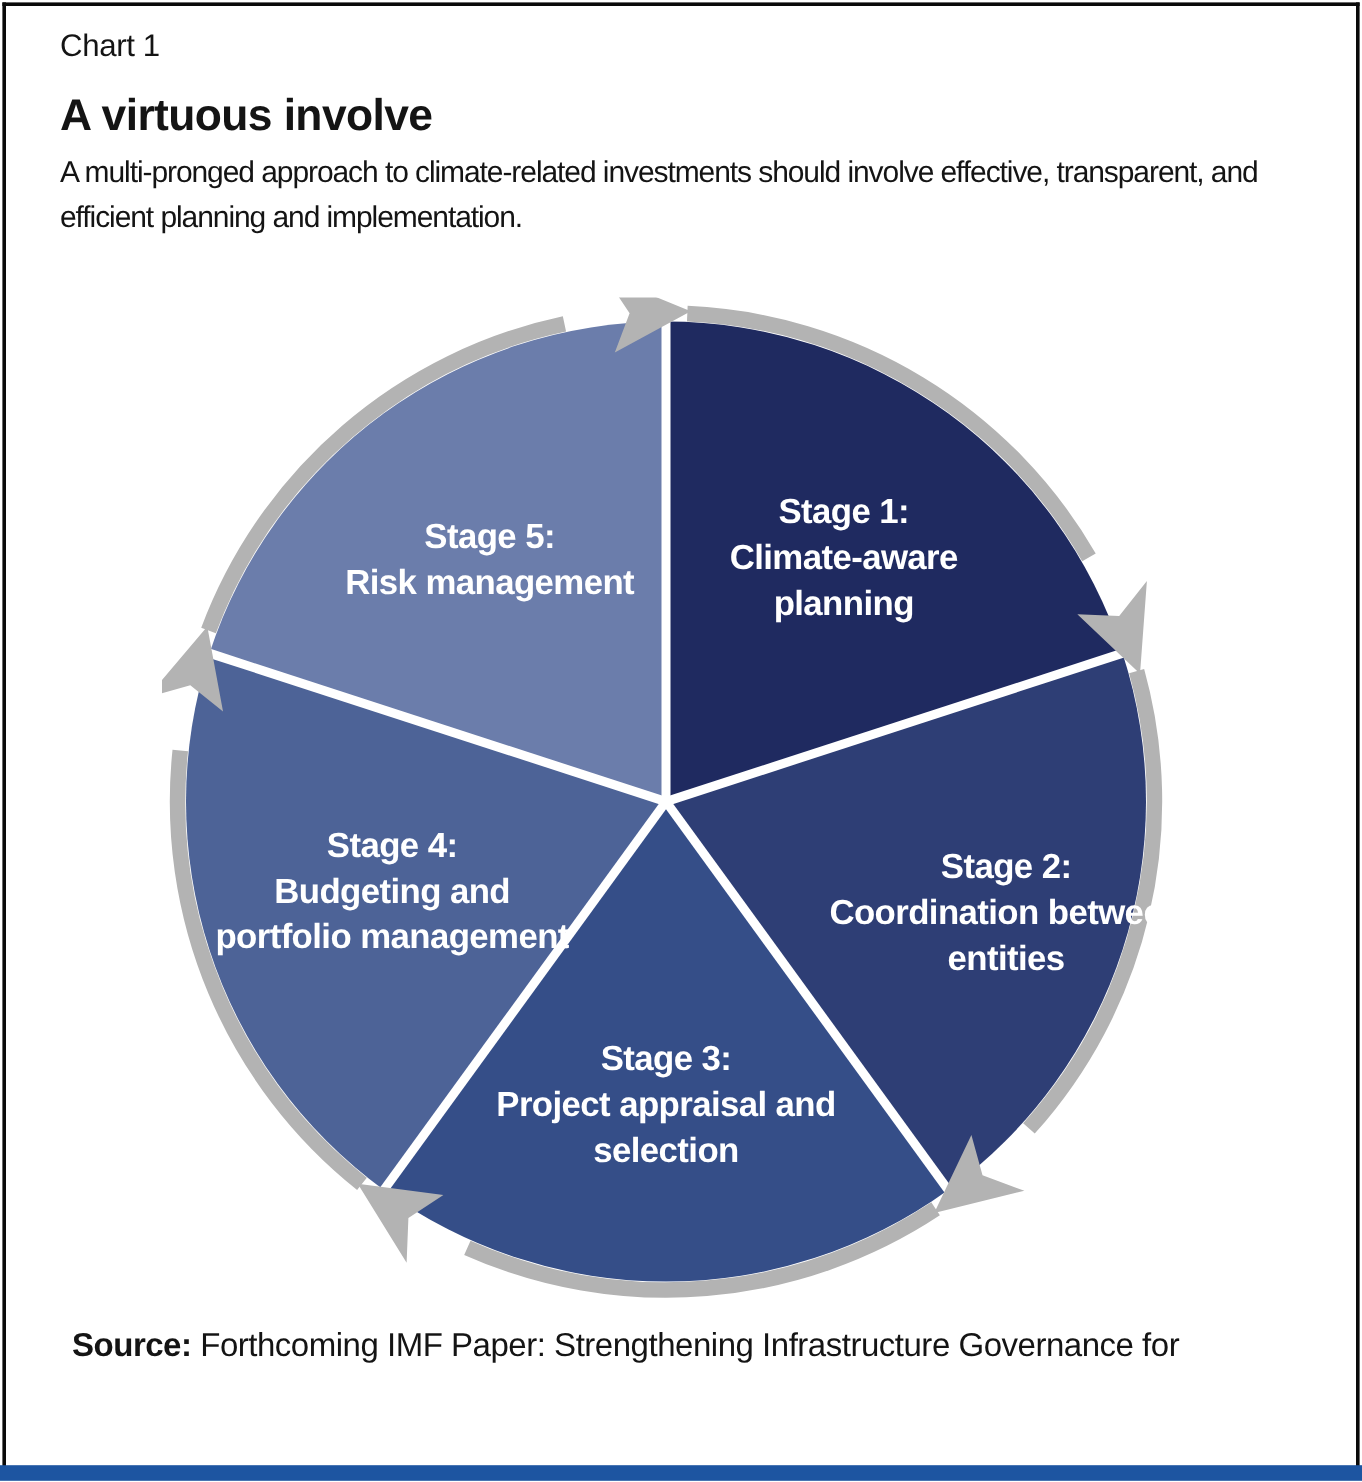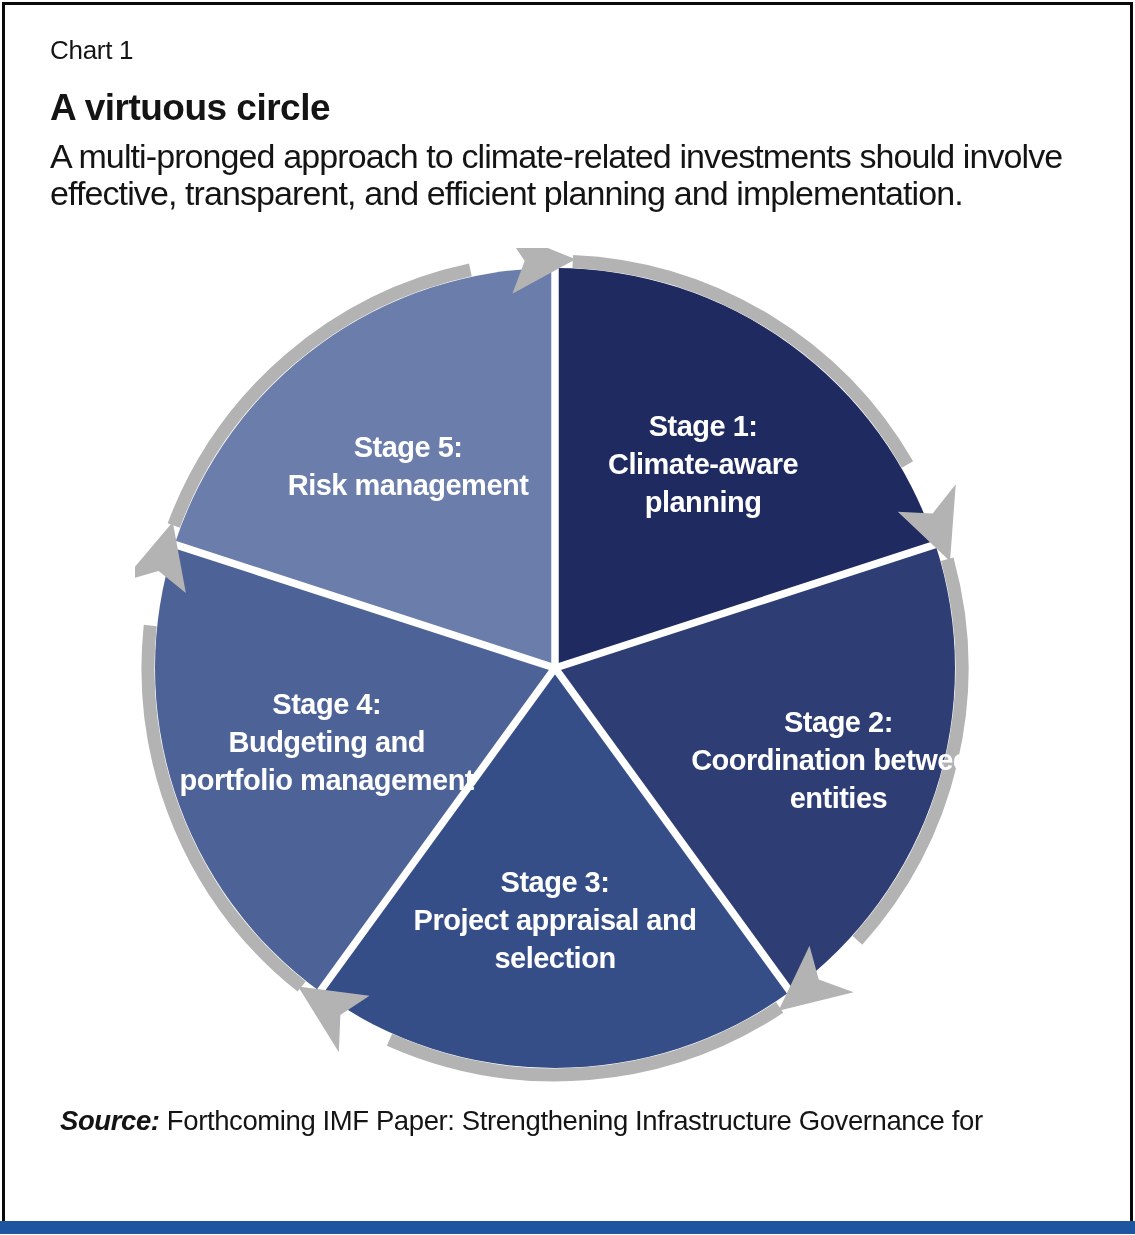--- a/index.html
+++ b/index.html
@@ -6,53 +6,53 @@
   body {
     width: 1135px; height: 1235px; position: relative;
     background: #ffffff; color: #141414;
     font-family: "Liberation Sans", sans-serif;
     overflow: hidden;
   }
   .frame {
     position: absolute; top: 2px; left: 2px; right: 2px; bottom: 13px;
     border: 3px solid #0a0a0a; border-bottom: none;
   }
-  .header { padding: 30px 45px 0 45px; }
+  .header { padding: 18px 45px 0 45px; }
   .chart-label { font-size: 26px; letter-spacing: -0.3px; }
   .title {
     font-size: 37px; font-weight: bold; margin: 21px 0 0 0;
     letter-spacing: -0.5px;
   }
   .subtitle {
-    font-size: 34px; line-height: 37px; margin: 9px 0 0 0;
+    font-size: 25px; line-height: 37px; margin: 9px 0 0 0;
     letter-spacing: -0.9px; width: 1050px;
   }
   .diagram {
     position: absolute; left: 130px; top: 243px;
     width: 840px; height: 840px;
   }
   .source {
     position: absolute; left: 55px; top: 1096px; margin: 0;
     font-size: 27.5px; line-height: 39px; letter-spacing: -0.4px;
     width: 1000px;
   }
-  .source b { letter-spacing: -0.4px; font-style: italic; }
+  .source b { letter-spacing: -0.4px; }
   .footer-bar {
     position: absolute; left: 0; right: 0; bottom: 1px; height: 13px;
     background: #1d55a1;
   }
   svg text { font-family: "Liberation Sans", sans-serif; }
 </style>
 </head>
 <body>
 
 <div class="frame">
   <div class="header">
     <div class="chart-label">Chart 1</div>
-    <h1 class="title">A virtuous circle</h1>
+    <h1 class="title">A virtuous involve</h1>
     <p class="subtitle"><span>A multi-pronged approach to climate-related investments should involve effective,</span> <span>transparent, and efficient planning and implementation.</span></p>
   </div>
 
   <div class="diagram" id="cycle-diagram"><svg viewBox="0 0 840 840" width="840" height="840">
         <path d="M 420 420 L 420 20 A 400 400 0 0 1 800.4226065180615 296.39320225002103 Z" fill="#1f2a60"></path>
         <path d="M 420 420 L 800.4226065180615 296.39320225002103 A 400 400 0 0 1 655.1141009169893 743.6067977499789 Z" fill="#2e3e75"></path>
         <path d="M 420 420 L 655.1141009169893 743.6067977499789 A 400 400 0 0 1 184.8858990830108 743.606797749979 Z" fill="#354e88"></path>
         <path d="M 420 420 L 184.8858990830108 743.606797749979 A 400 400 0 0 1 39.57739348193854 296.3932022500211 Z" fill="#4d6397"></path>
         <path d="M 420 420 L 39.57739348193854 296.3932022500211 A 400 400 0 0 1 419.9999999999999 20 Z" fill="#6b7dab"></path>
         <line x1="420" y1="420" x2="420" y2="19" stroke="#ffffff" stroke-width="7.5"></line>

